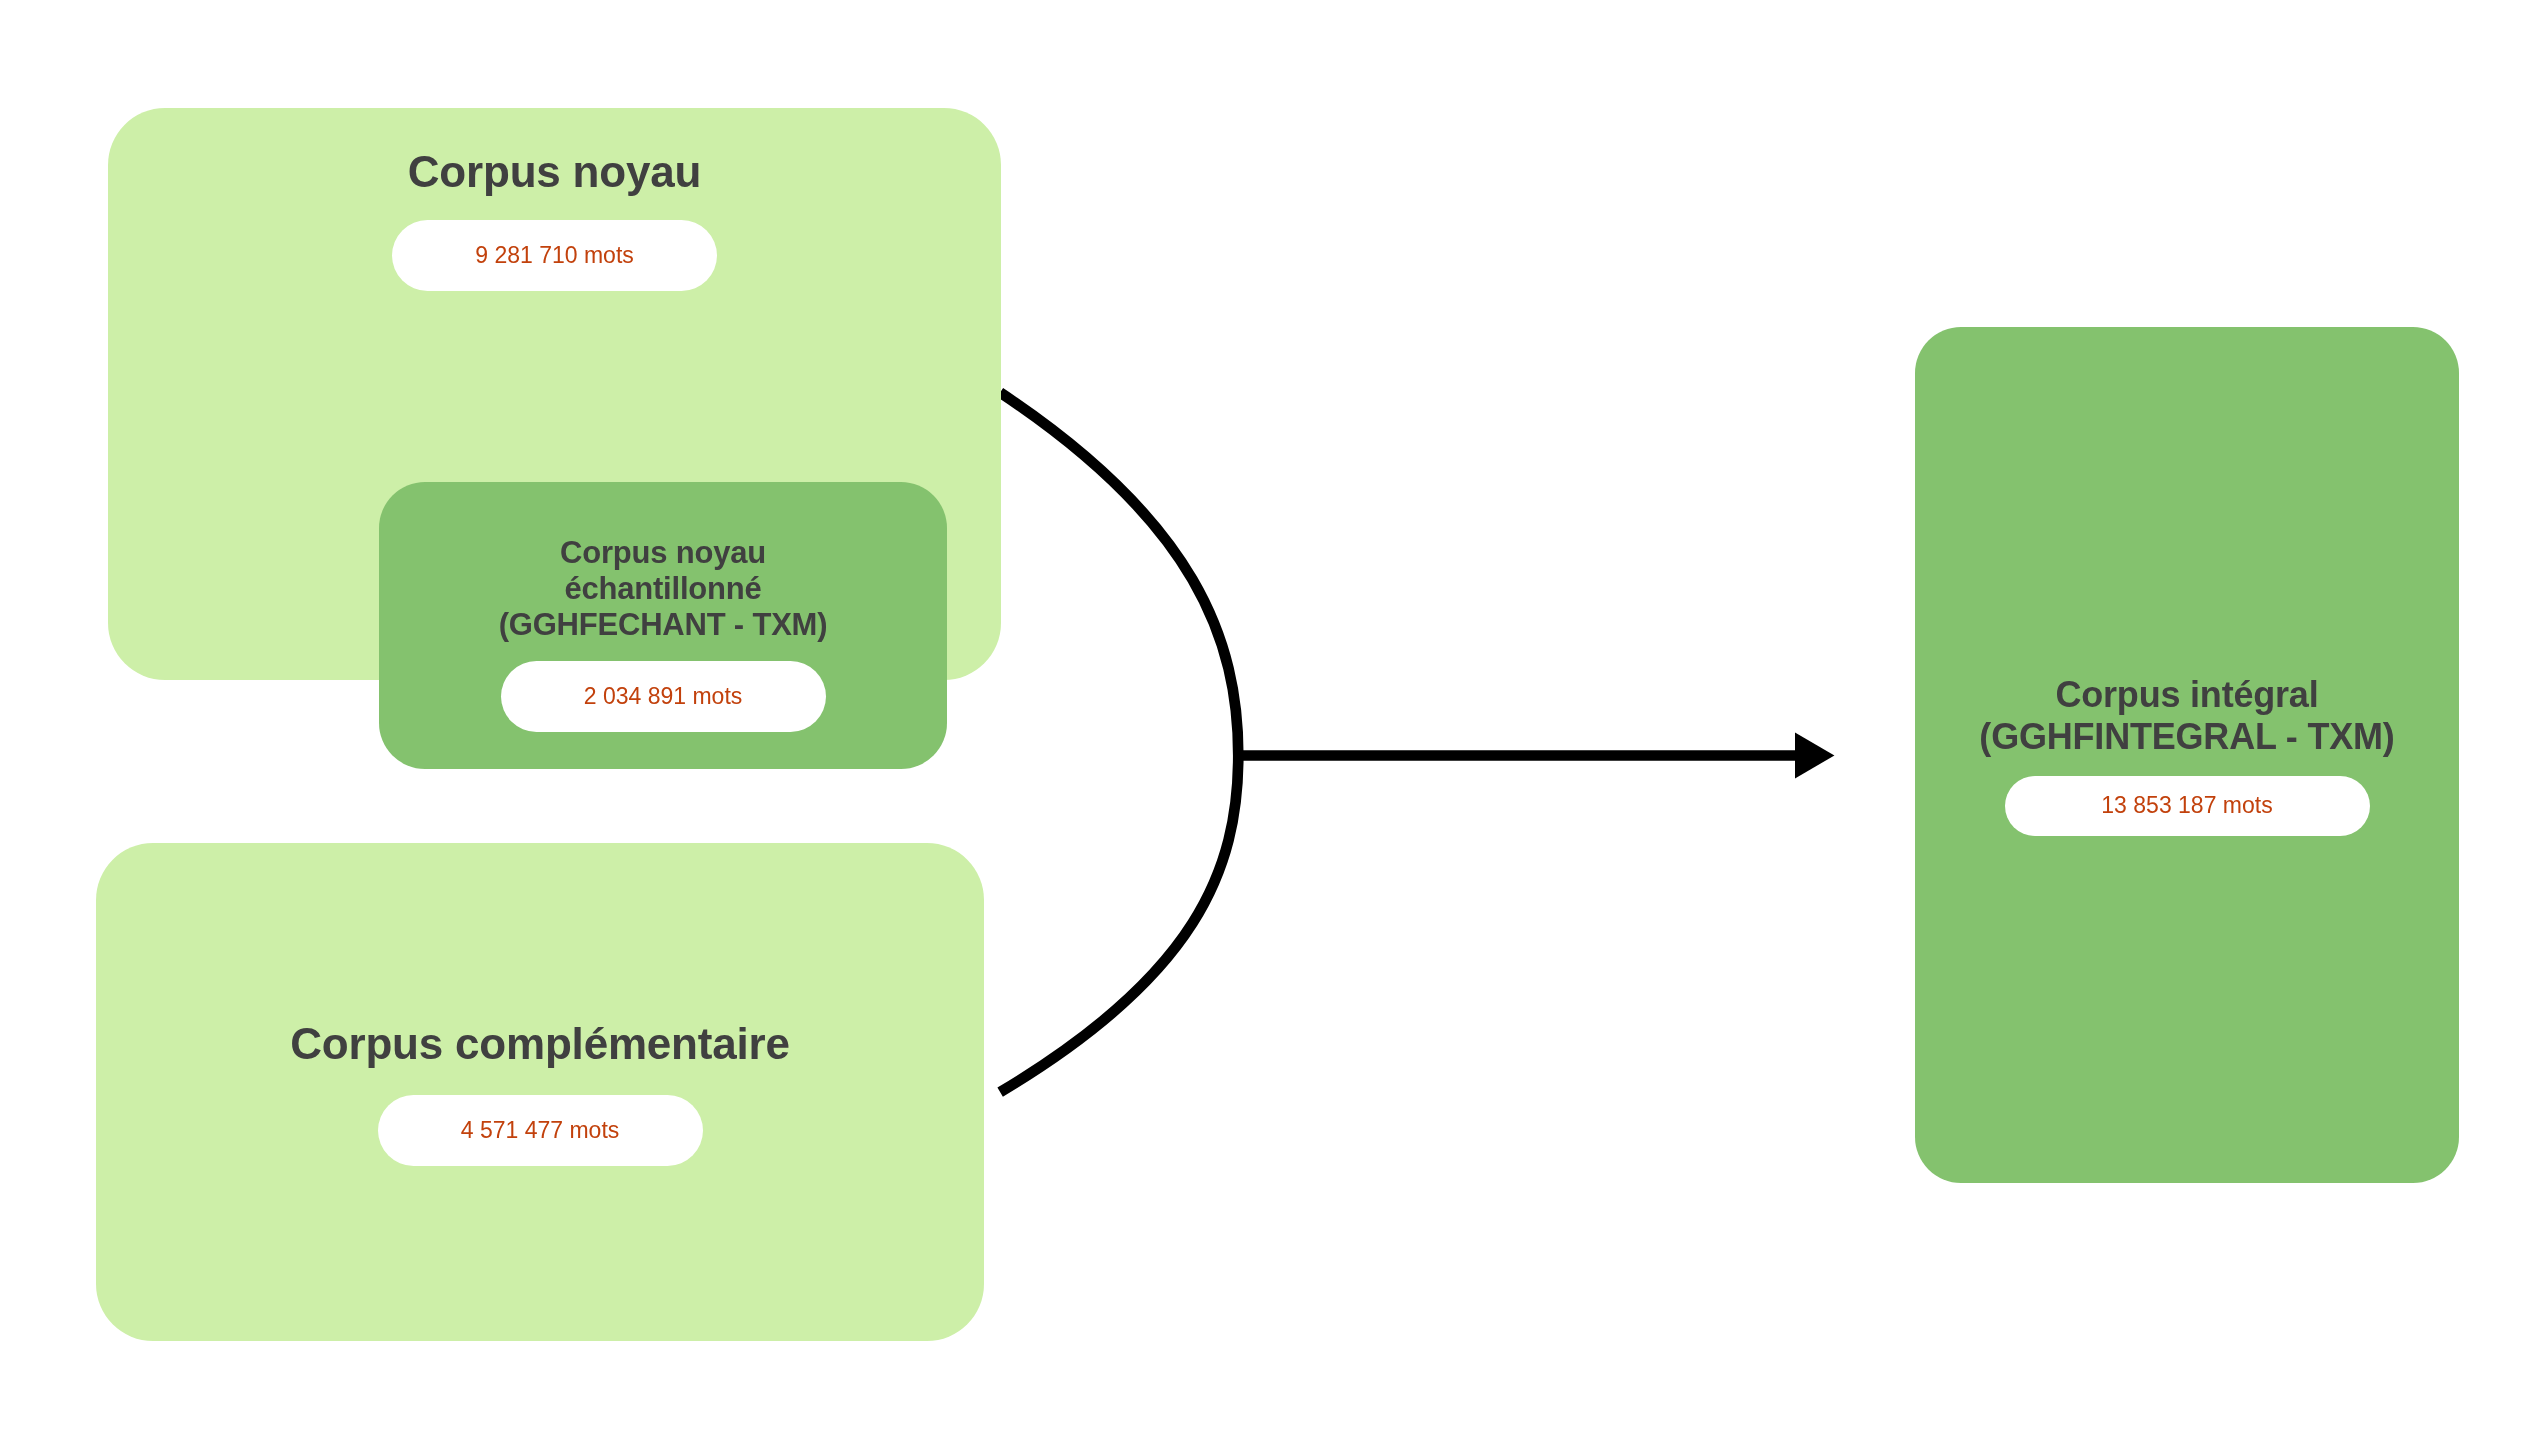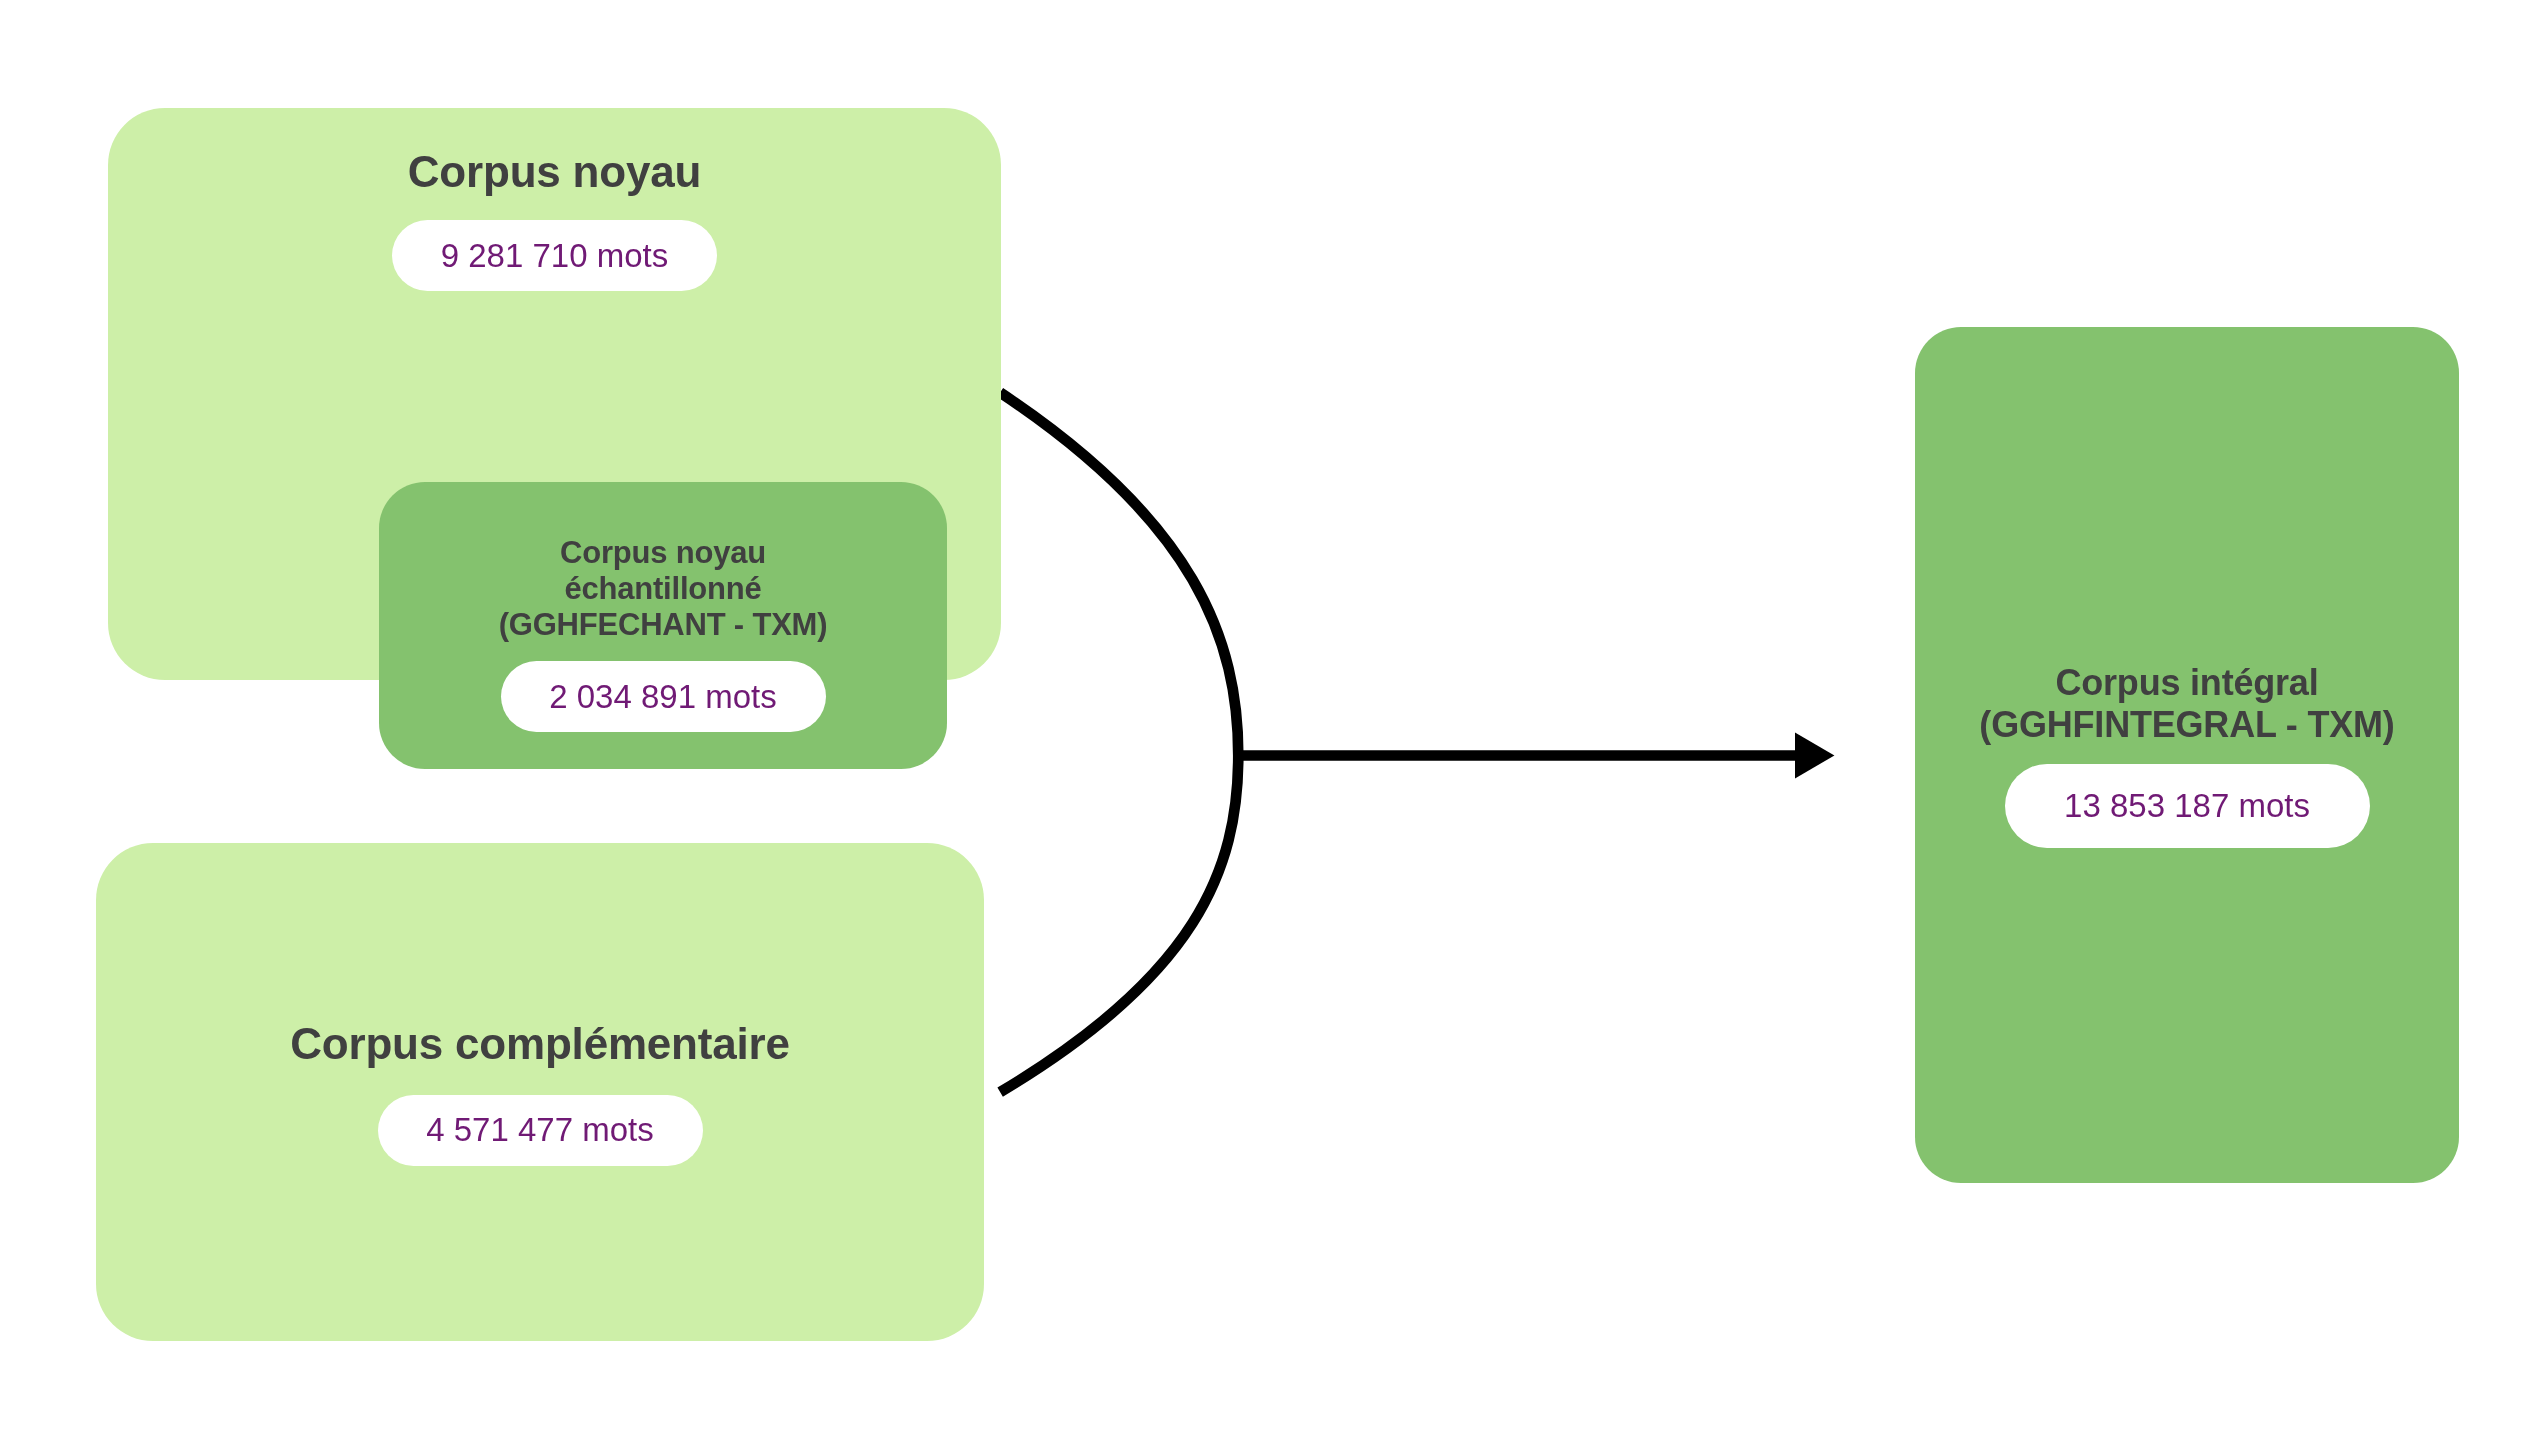--- a/index.html
+++ b/index.html
@@ -52,31 +52,31 @@
   }
 
   .title-xl { font-size: 44px; }
   .title-lg { font-size: 36px; }
   .title-md { font-size: 31px; }
 
   
   .pill {
     background: #ffffff;
     border-radius: 820px;
-    color: #701a75;
-    font-size: 33px;
+    color: #c2410c;
+    font-size: 23px;
     font-weight: normal;
     text-align: center;
     display: flex;
     align-items: center;
     justify-content: center;
     white-space: nowrap;
   }
   .pill-sm { min-width: 325px; height: 71px; }
-  .pill-lg { min-width: 365px; height: 84px; }
+  .pill-lg { min-width: 365px; height: 60px; }
 
   
   #box-noyau {
     left: 108px;  top: 108px;
     width: 893px; height: 572px;
     padding-top: 38px;
     justify-content: flex-start;
   }
   #box-noyau .node-title { margin-bottom: 23px; }
 

